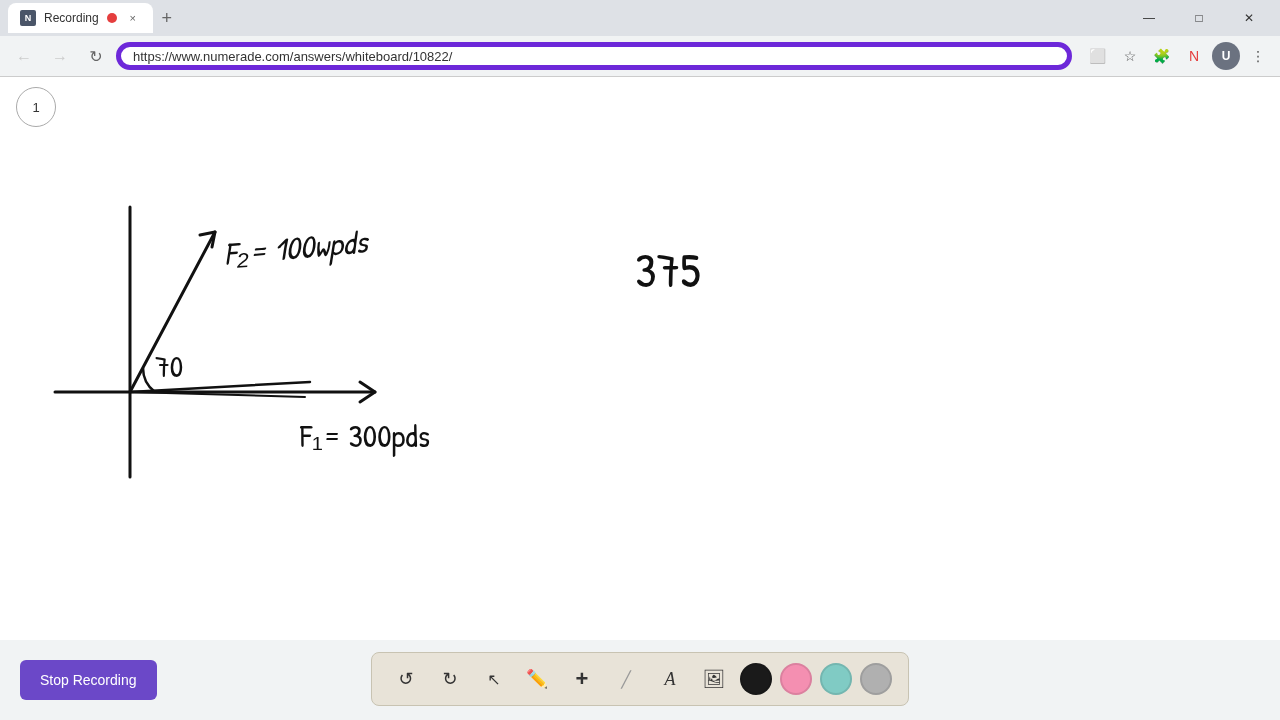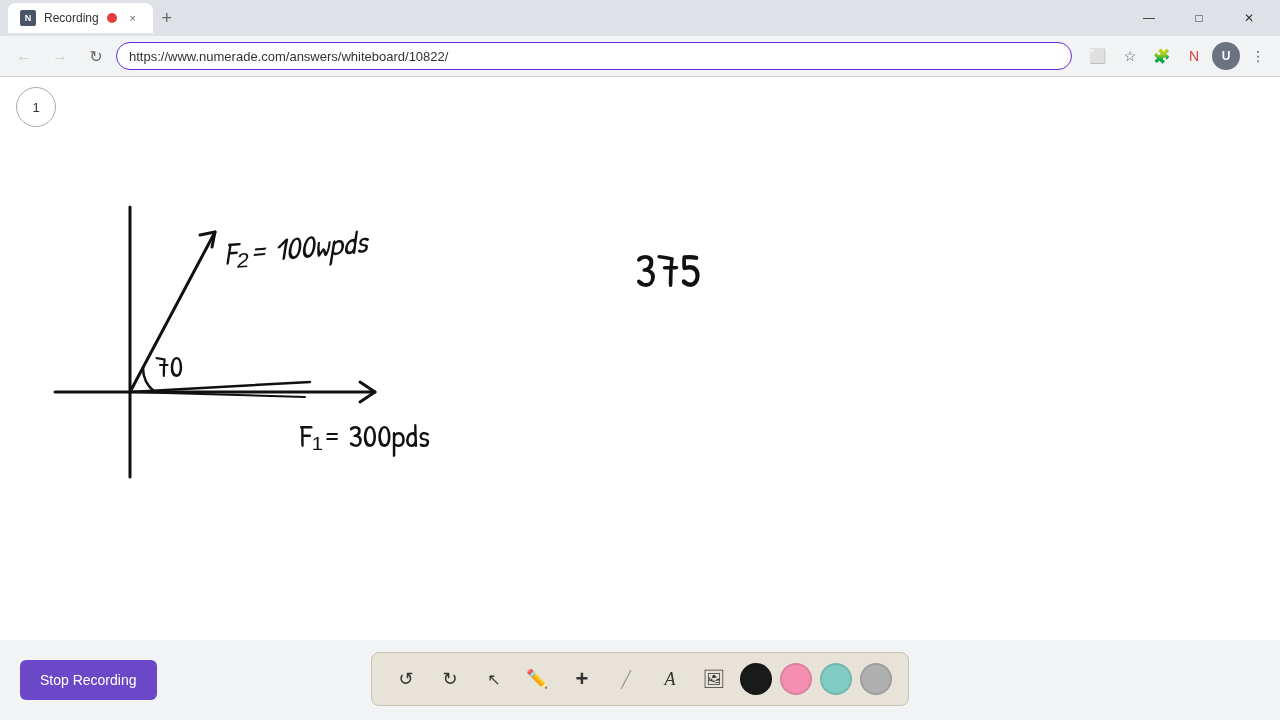--- a/index.html
+++ b/index.html
@@ -85,21 +85,21 @@
       border-radius: 50%;
       cursor: pointer;
       color: #666;
       font-size: 16px;
     }
     .nav-btn.disabled { color: #ccc; cursor: default; }
 
     .address-bar {
       flex: 1;
       height: 28px;
-      border: 1px solid #6d28d9;
+      border: 5px solid #6d28d9;
       border-radius: 14px;
       background: #fff;
       display: flex;
       align-items: center;
       padding: 0 12px;
       font-size: 13px;
       color: #333;
     }
     .address-bar-url {
       flex: 1;

